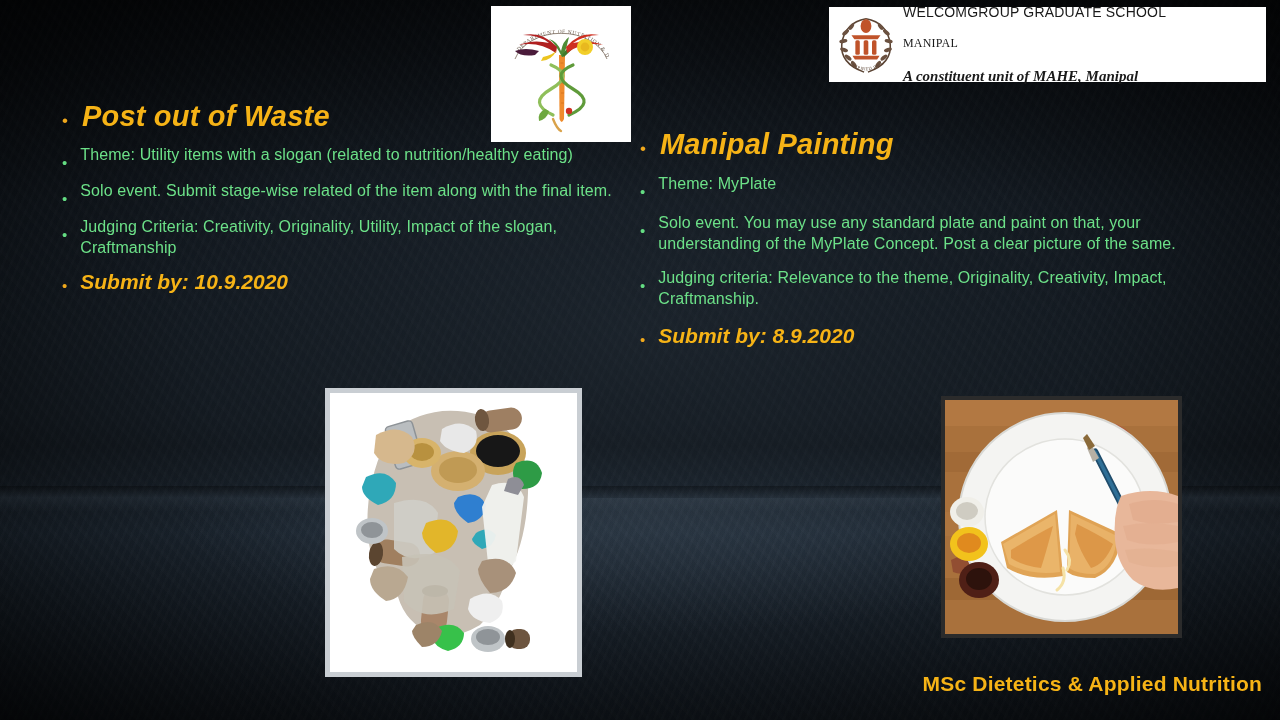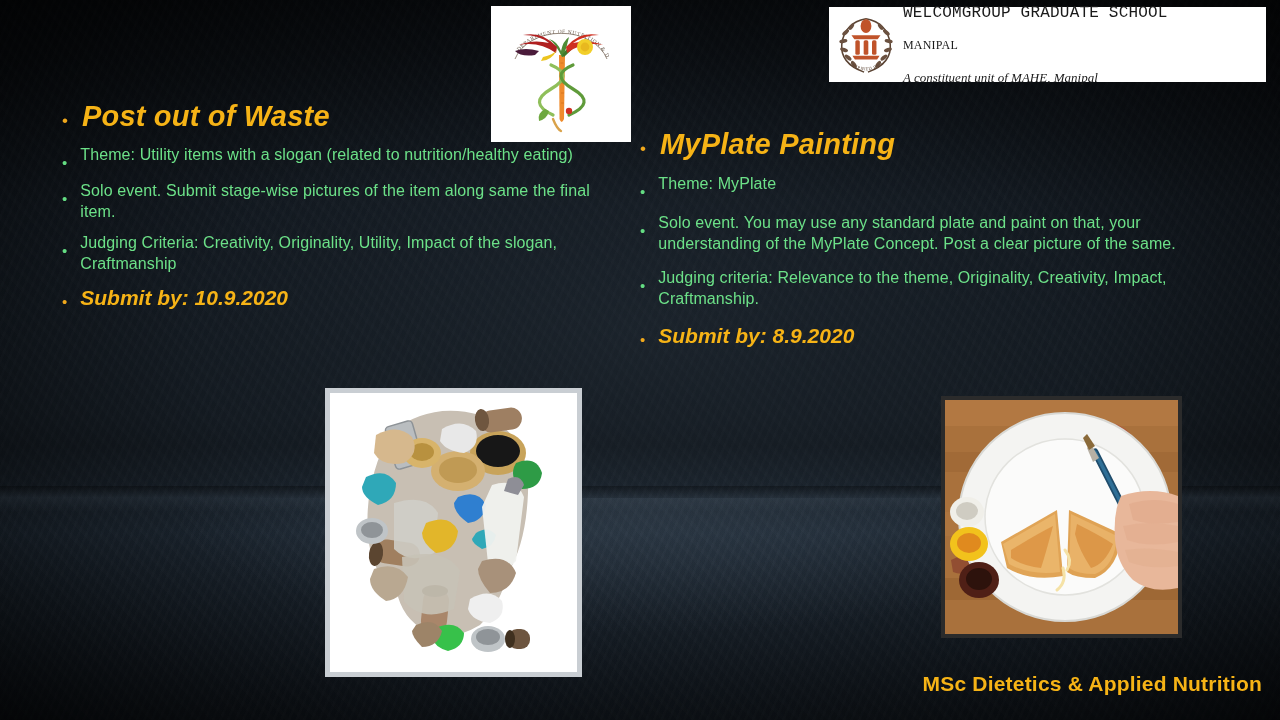--- a/index.html
+++ b/index.html
@@ -87,37 +87,38 @@
   }
   .gsha-emblem {
     width: 62px; height: 64px; flex: 0 0 62px;
   }
   .gsha-text {
     margin-left: 6px;
     color: #1a1a1a;
     line-height: 1.0;
   }
   .gsha-l1, .gsha-l2 {
-    font-family: Liberation Mono, monospace;
-    font-size: 16px;
+    font-family: Liberation Sans, sans-serif;
+    font-size: 14px;
     letter-spacing: 0.2px;
     white-space: nowrap;
   }
   .gsha-l2 { margin-top: 1px; }
   .gsha-l3 {
     font-family: "Liberation Serif", serif;
     font-size: 12px;
     margin-top: 18px;
     letter-spacing: 0.2px;
   }
   .gsha-l4 {
     font-family: "Liberation Serif", serif;
     font-style: italic;
-    font-size: 13px;
+    font-size: 15px;
     margin-top: 20px;
+    font-weight: bold;
   }
 
   
   .column {
     position: absolute;
   }
   #left-column  { left: 62px;  top: 100px; width: 556px; }
   #right-column { left: 640px; top: 128px; width: 560px; }
 
   .bullet-row {
@@ -300,39 +301,39 @@
       <span class="bullet-text">Post out of Waste</span>
     </div>
 
     <div class="bullet-row b-body">
       <span class="bullet-dot">•</span>
       <span class="bullet-text">Theme: Utility items with a slogan (related to nutrition/healthy eating)</span>
     </div>
 
     <div class="bullet-row b-body">
       <span class="bullet-dot">•</span>
-      <span class="bullet-text">Solo event. Submit stage-wise pictures of the item along same the final item.</span>
+      <span class="bullet-text">Solo event. Submit stage-wise related of the item along with the final item.</span>
     </div>
 
     <div class="bullet-row b-body">
       <span class="bullet-dot">•</span>
       <span class="bullet-text">Judging Criteria: Creativity, Originality, Utility, Impact of the slogan, Craftmanship</span>
     </div>
 
     <div class="bullet-row b-submit">
       <span class="bullet-dot">•</span>
       <span class="bullet-text">Submit by: 10.9.2020</span>
     </div>
   </div>
 
   <div class="column" id="right-column">
 
     <div class="bullet-row b-heading">
       <span class="bullet-dot">•</span>
-      <span class="bullet-text">MyPlate Painting</span>
+      <span class="bullet-text">Manipal Painting</span>
     </div>
 
     <div class="bullet-row b-body">
       <span class="bullet-dot">•</span>
       <span class="bullet-text">Theme: MyPlate</span>
     </div>
 
     <div class="bullet-row b-body">
       <span class="bullet-dot">•</span>
       <span class="bullet-text">Solo event. You may use any standard plate and paint on that, your understanding of the MyPlate Concept. Post a clear picture of the same.</span>

